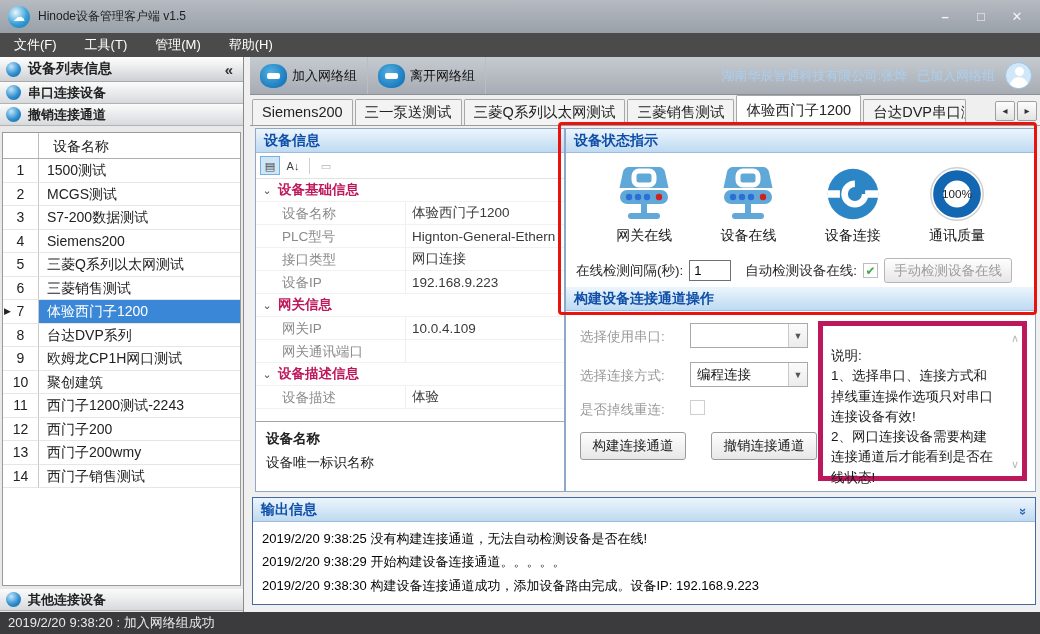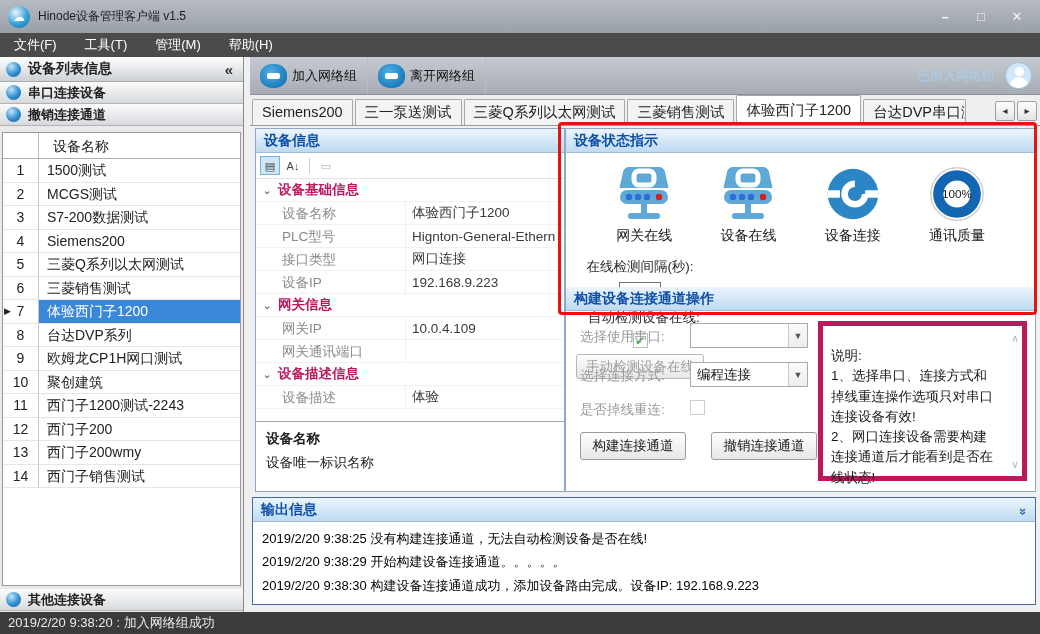--- a/index.html
+++ b/index.html
@@ -92,21 +92,21 @@
   .pg-value { flex:1; color:#3a3a3a; padding-left:6px; white-space:nowrap; overflow:hidden; }
   .pg-desc { position:absolute; left:0; right:0; bottom:0; height:70px; border-top:1px solid #a5a5a5; background:#fff; padding:8px 10px; font-size:13.5px; }
   .pg-desc .t { font-weight:bold; margin-bottom:6px; }
 
   
   .panel-right { position:absolute; left:315px; top:2px; right:4px; height:364px; background:#fff; border:1px solid #8fa8c8; }
   .indicators { display:flex; justify-content:space-around; padding:12px 26px 0 26px; }
   .ind { text-align:center; font-size:14px; color:#1a1a1a; width:96px; }
   .ind svg { display:block; margin:0 auto; }
   .ind .lbl { margin-top:4px; }
-  .interval-row { position:absolute; left:10px; top:129px; display:flex; align-items:center; gap:6px; font-size:13.5px; color:#2a2a2a;flex-direction:column; }
+  .interval-row { position:absolute; left:10px; top:129px; display:flex; align-items:center; gap:6px; font-size:13.5px; color:#2a2a2a; }
   .interval-input { width:42px; height:21px; border:1px solid #707070; padding-left:4px; font-size:13px; font-family:inherit; }
   .checkbox { width:15px; height:15px; border:1px solid #bdbdbd; background:#fff; display:inline-flex; align-items:center; justify-content:center;
     font-size:12px; color:#3dae46; line-height:1; }
   .btn { height:25px; padding:0 9px; background:linear-gradient(#fefefe,#e7e7e7); border:1px solid #9a9a9a; border-radius:3px;
     font-size:13.5px; font-family:inherit; color:#1a1a1a; }
   .btn.dis { color:#9d9d9d; border-color:#b6b6b6; }
   .ops-hdr { position:absolute; left:0; right:0; top:158px; }
   .ops-label { position:absolute; color:#9a9a9a; font-size:13.5px; }
   .combo { position:absolute; width:118px; height:25px; border:1px solid #a9a9a9; background:#fff; display:flex; align-items:center; font-size:13.5px; }
   .combo .val { flex:1; padding-left:6px; white-space:nowrap; overflow:hidden; }
@@ -236,20 +236,21 @@
   <div class="toolbar">
     <div class="tool-btn">
       <span class="tool-icon"></span>
       <span>加入网络组</span>
     </div>
     <div class="tool-btn">
       <span class="tool-icon"></span>
       <span>离开网络组</span>
     </div>
     <div class="user-info">
+      <span>湖南华辰智通科技有限公司:张烨</span>
       <span>已加入网络组</span>
       <span class="avatar"></span>
     </div>
   </div>
 
   <div class="tabstrip">
     <div class="tab">Siemens200</div>
     <div class="tab">三一泵送测试</div>
     <div class="tab">三菱Q系列以太网测试</div>
     <div class="tab">三菱销售测试</div>

